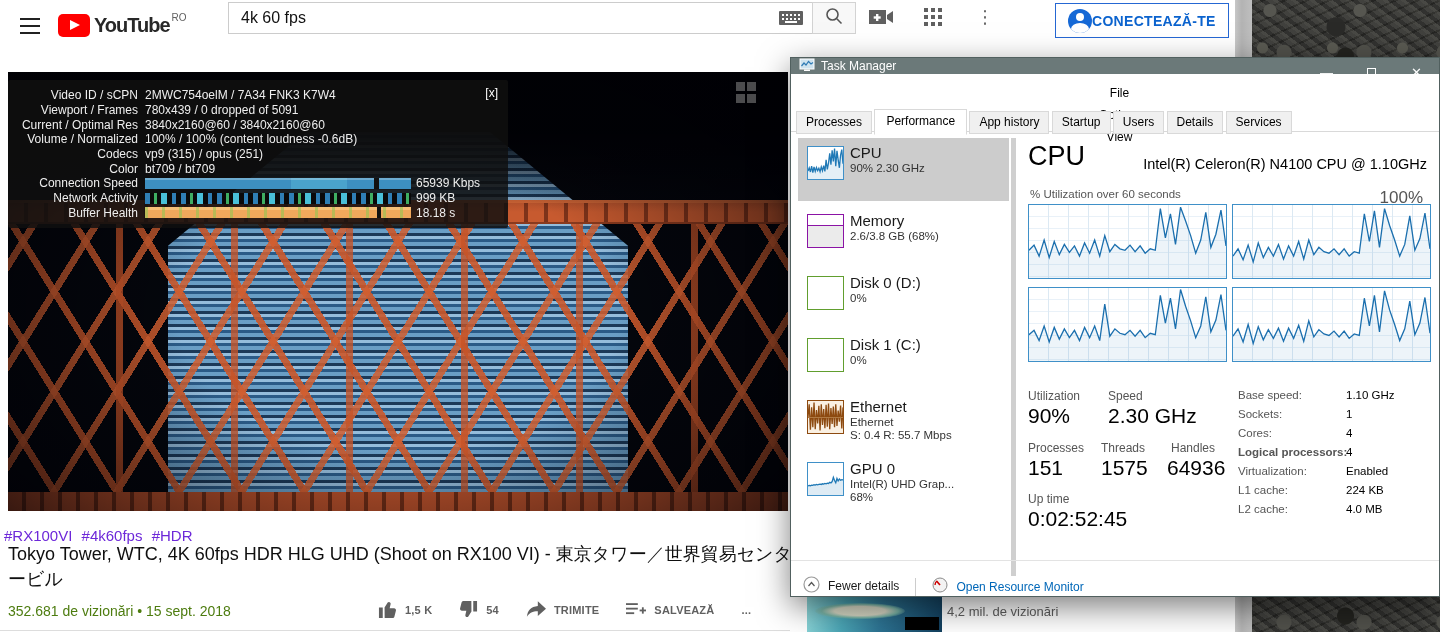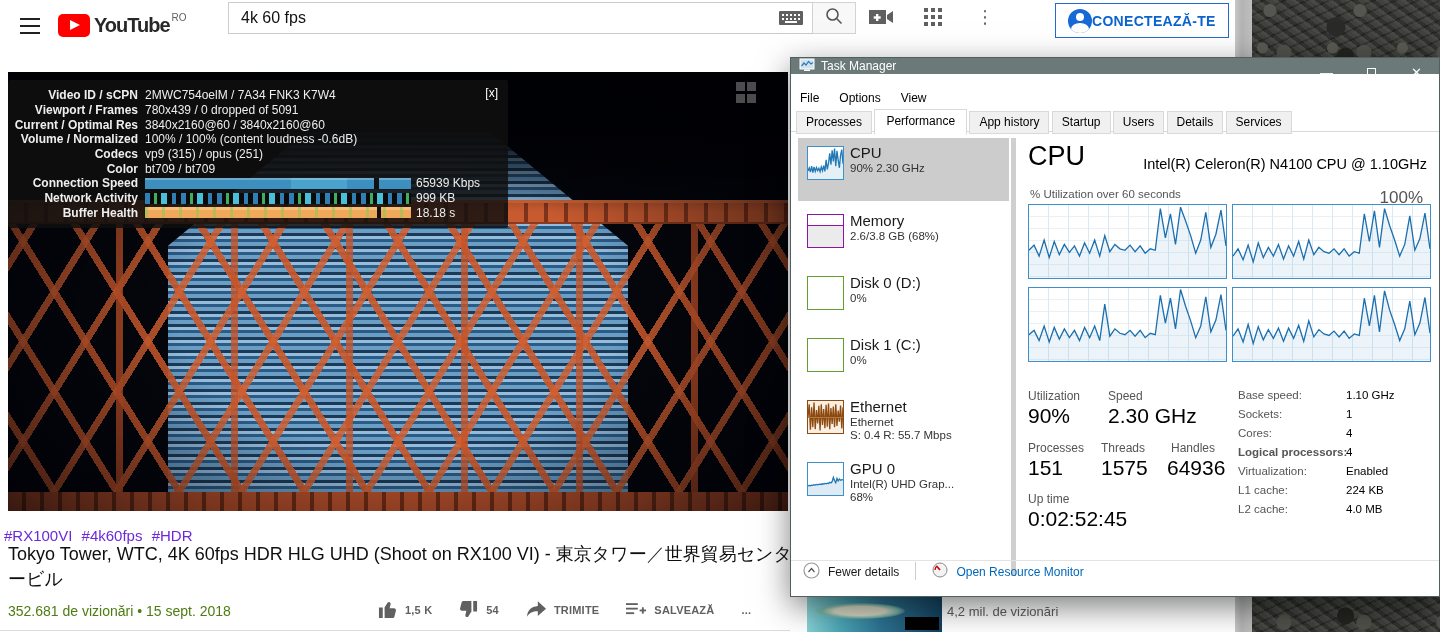--- a/index.html
+++ b/index.html
@@ -75,21 +75,21 @@
     background:radial-gradient(ellipse at 50% 55%, transparent 40%, rgba(0,0,5,.75) 95%),
                linear-gradient(180deg, rgba(0,0,4,.9) 0 60px, transparent 140px); }
   .videowall-icon { position:absolute; right:30px; top:10px; width:22px; height:22px; opacity:.55;
     display:grid; grid-template-columns:9px 9px; grid-gap:2px; cursor:pointer; }
   .videowall-icon i { background:#8a8a8a; height:9px; }
 
   
   .stats { position:absolute; left:0; top:8px; width:500px; padding:8px 10px 8px 0;
     background:rgba(16,16,16,.84); color:#eee; font-size:12px; border-radius:2px; }
   .srow { display:flex; align-items:center; height:14.7px; white-space:nowrap; }
-  .slabel { width:130px; text-align:right; font-weight:700; margin-right:7px; flex:none; }
+  .slabel { width:130px; text-align:right; font-weight:400; margin-right:7px; flex:none; }
   .sval  { font-weight:400; }
   .sbar { display:inline-block; width:266px; height:11px; margin-right:5px; flex:none; position:relative; }
   .bar-conn { background:linear-gradient(90deg,#3d8fc0 0 55%, #4aa3cc 55% 76%, #3d8fc0 76% 100%);
     box-shadow:inset 0 2px 0 rgba(255,255,255,.25); }
   .bar-conn:after { content:""; position:absolute; right:32px; top:0; width:5px; height:11px; background:#111; }
   .bar-net { background:
     repeating-linear-gradient(90deg,#2f7fb5 0 5px,#0a0a0a 5px 9px,#3fae62 9px 12px,#0a0a0a 12px 16px,
       #49c0d8 16px 22px,#0a0a0a 22px 27px,#2f7fb5 27px 31px,#0a0a0a 31px 36px); }
   .bar-buf { background:
     repeating-linear-gradient(90deg, rgba(140,200,80,.55) 0 3px, transparent 3px 17px),
@@ -121,21 +121,21 @@
   .tm { position:absolute; left:790px; top:57px; width:650px; height:540px; background:#fff;
     border:1px solid #51605f; box-shadow:0 10px 30px rgba(0,0,0,.5); z-index:5; font-size:12px; color:#000; }
   .tm-titlebar { position:absolute; left:0; top:0; right:0; height:16px; background:#6b7979;
     display:flex; align-items:center; padding-left:8px; color:#fff; }
   .tm-title { margin-left:6px; font-size:12px; }
   .tm-winbtns { position:absolute; right:0; top:0; height:28px; display:flex; }
   .winbtn { width:45px; height:28px; display:flex; align-items:center; justify-content:center;
     color:#fff; font-size:13px; cursor:pointer; }
   .winbtn .maxbox { width:9px; height:9px; border:1px solid #fff; display:block; }
   .tm-menubar { position:absolute; left:0; top:28px; right:0; height:23px; background:#fff;
-    display:flex; align-items:center; gap:20px; padding-left:9px; font-size:12px; }
+    display:flex; align-items:center; gap:8px; padding-left:9px; font-size:12px;flex-direction:column; }
   .tm-menubar span { cursor:pointer; }
   .tm-tabs { position:absolute; left:0; top:51px; right:0; height:23px; padding-left:5px;
     border-bottom:1px solid #d9d9d9; }
   .tab { display:inline-block; padding:3px 9px 4px; border:1px solid #d9d9d9; background:#f0f0f0;
     margin-right:-1px; position:relative; top:1px; font-size:12px; cursor:pointer; }
   .tab.active { background:#fff; border-bottom-color:#fff; top:0; padding:4px 11px 6px; z-index:3; }
 
   
   .tm-side { position:absolute; left:7px; top:80px; width:211px; }
   .side-item { position:relative; height:60px; margin-bottom:2px; padding:6px 0 0 52px; cursor:pointer; }
@@ -164,21 +164,21 @@
       repeating-linear-gradient(90deg, transparent 0 19px, #dce9f3 19px 20px),
       repeating-linear-gradient(180deg, transparent 0 11px, #e9f1f8 11px 12px); }
   .graph svg { position:absolute; left:0; top:0; width:100%; height:100%; }
 
   .stat-label { position:absolute; font-size:12px; color:#555; }
   .stat-value { position:absolute; font-size:21px; color:#000; }
   .info-label { position:absolute; left:447px; font-size:11.5px; color:#555; }
   .info-value { position:absolute; left:555px; font-size:11.5px; color:#000; }
 
   .tm-footline { position:absolute; left:0; bottom:35px; right:0; height:1px; background:#e3e3e3; }
-  .tm-footer { position:absolute; left:0; bottom:0; right:0; height:34px; display:flex; align-items:flex-start;
+  .tm-footer { position:absolute; left:0; bottom:0; right:0; height:34px; display:flex; align-items:flex-end;
     padding-left:12px; gap:10px;margin-top:30px; }
   .fewer { display:flex; align-items:center; gap:8px; cursor:pointer; font-size:12px; color:#1a1a1a; }
   .foot-div { width:1px; height:18px; background:#ccc; margin:0 6px; }
   .resmon { display:flex; align-items:center; gap:8px; cursor:pointer; font-size:12px; color:#0067b8; }
 </style>
 </head>
 <body>
 
 <div class="stage">
 

